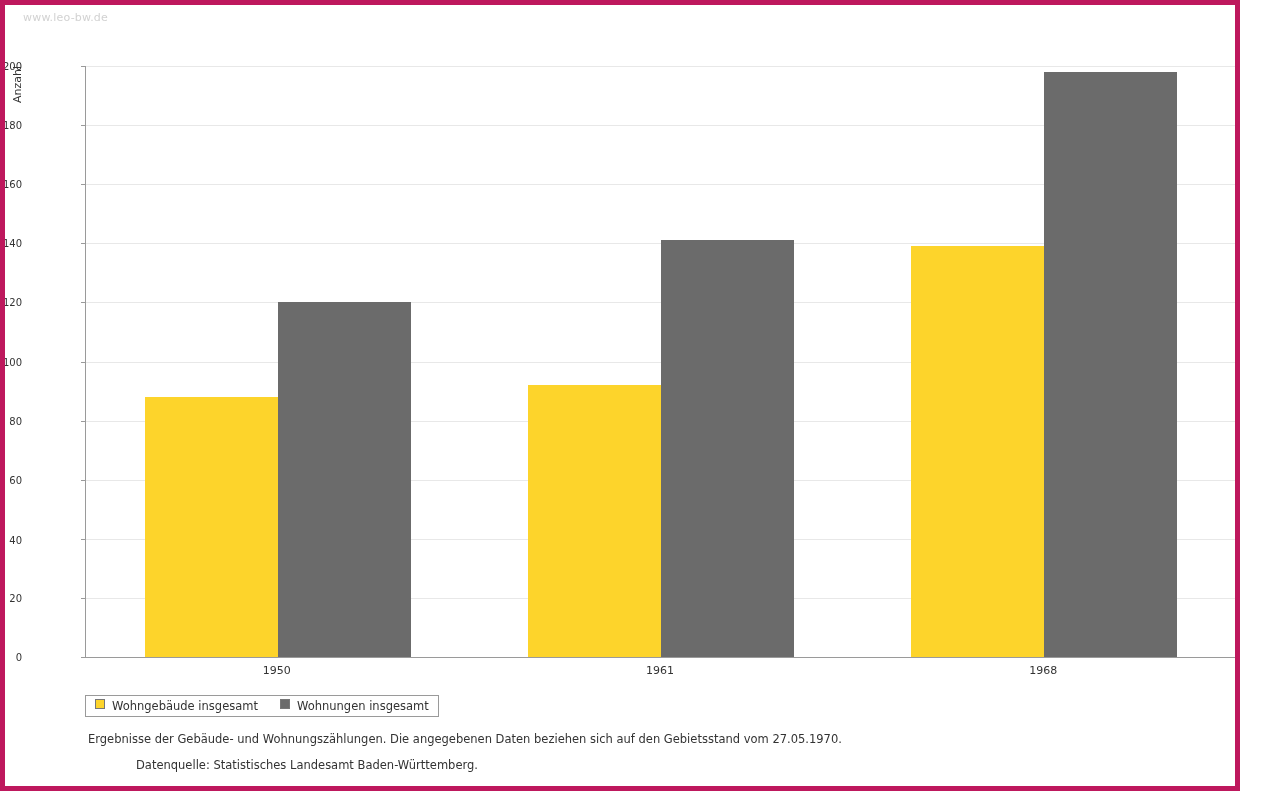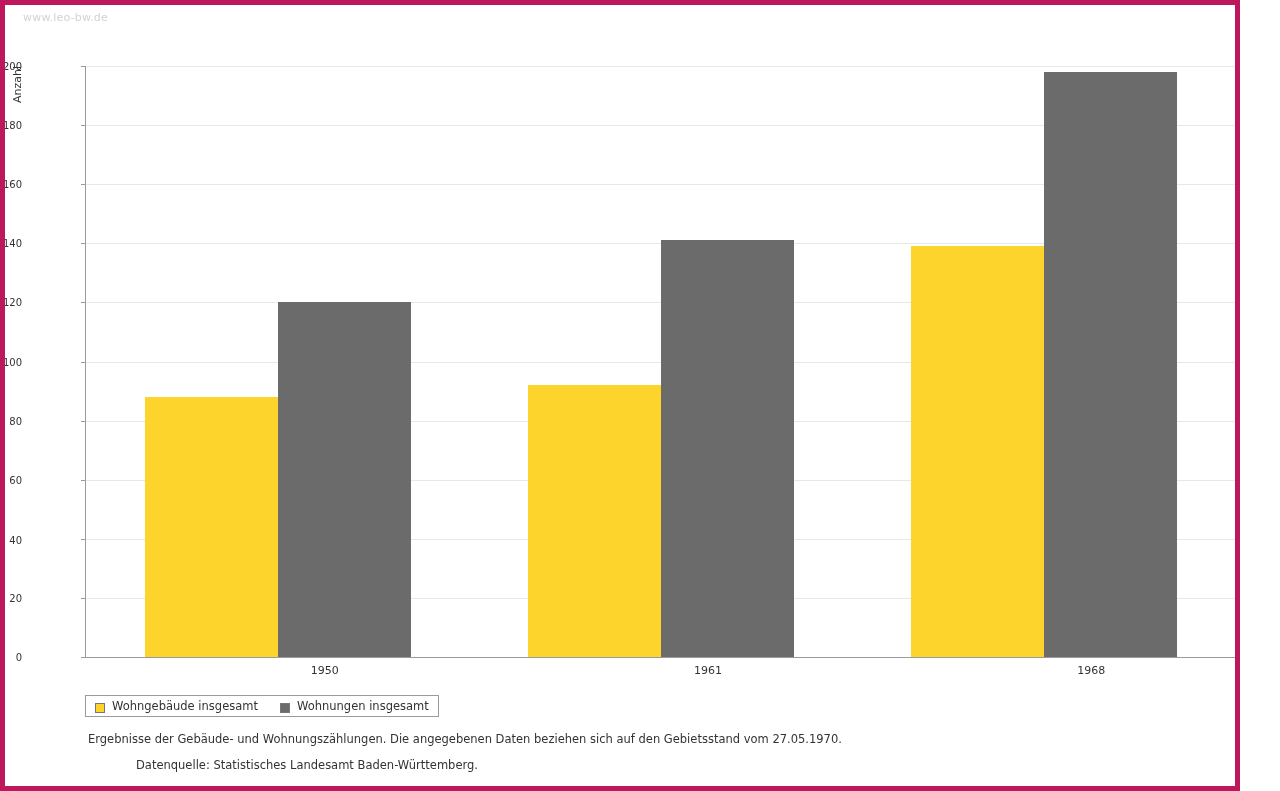--- a/index.html
+++ b/index.html
@@ -86,39 +86,38 @@
   .bar {
     position: absolute;
     bottom: 0;
   }
   .xtick-label {
     position: absolute;
     top: 659px;
     font-size: 11px;
     color: #333333;
     transform: translateX(-50%);
-    margin-left: 48px;
   }
   
   #legend {
     position: absolute;
     left: 80px;
     top: 690px;
     border: 1px solid #9a9a9a;
     background: #ffffff;
     padding: 4px 9px;
     display: inline-flex;
     align-items: center;
     gap: 22px;
     box-sizing: border-box;
     height: 22px;
   }
   .legend-item {
     display: flex;
-    align-items: flex-end;
+    align-items: flex-start;
     gap: 7px;
     font-size: 11.5px;
     color: #333333;
     white-space: nowrap;
   }
   .legend-swatch {
     width: 10px;
     height: 10px;
     border: 1px solid #777777;
     box-sizing: border-box;

